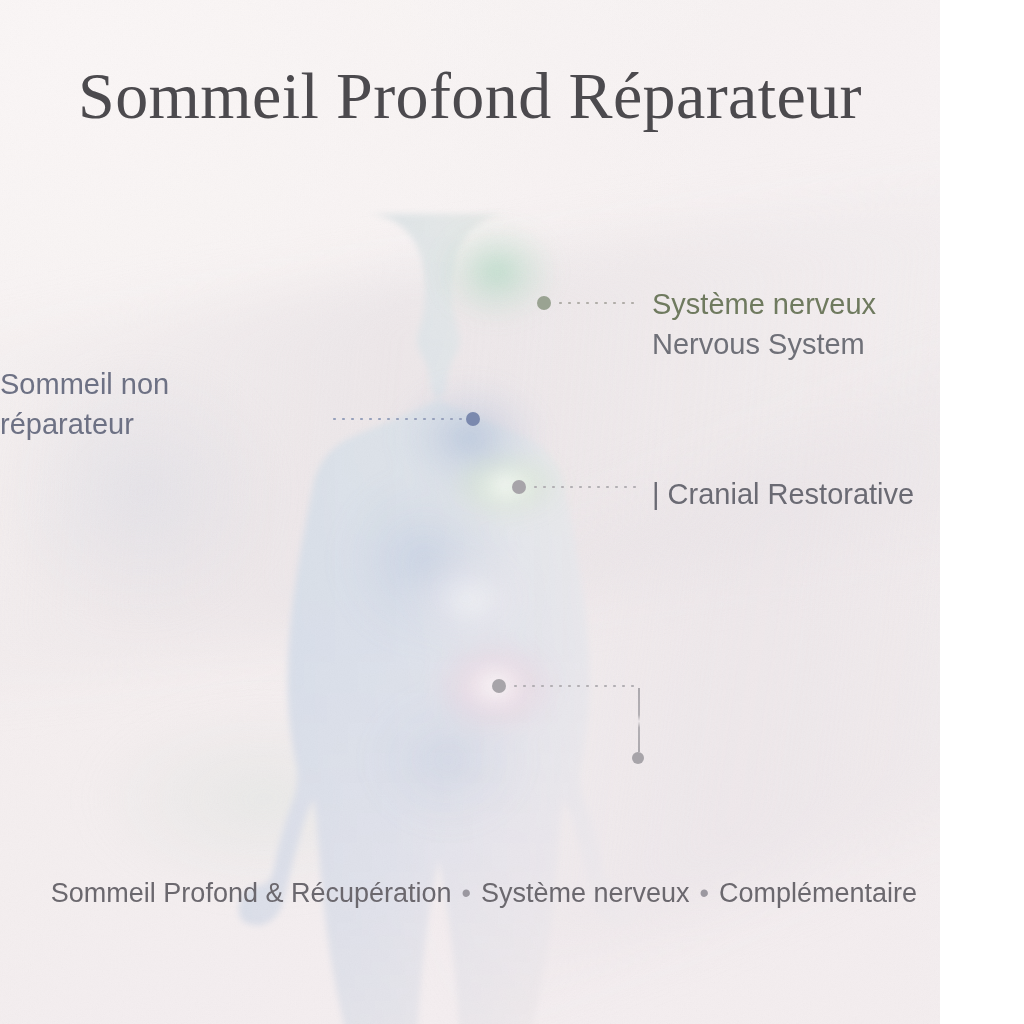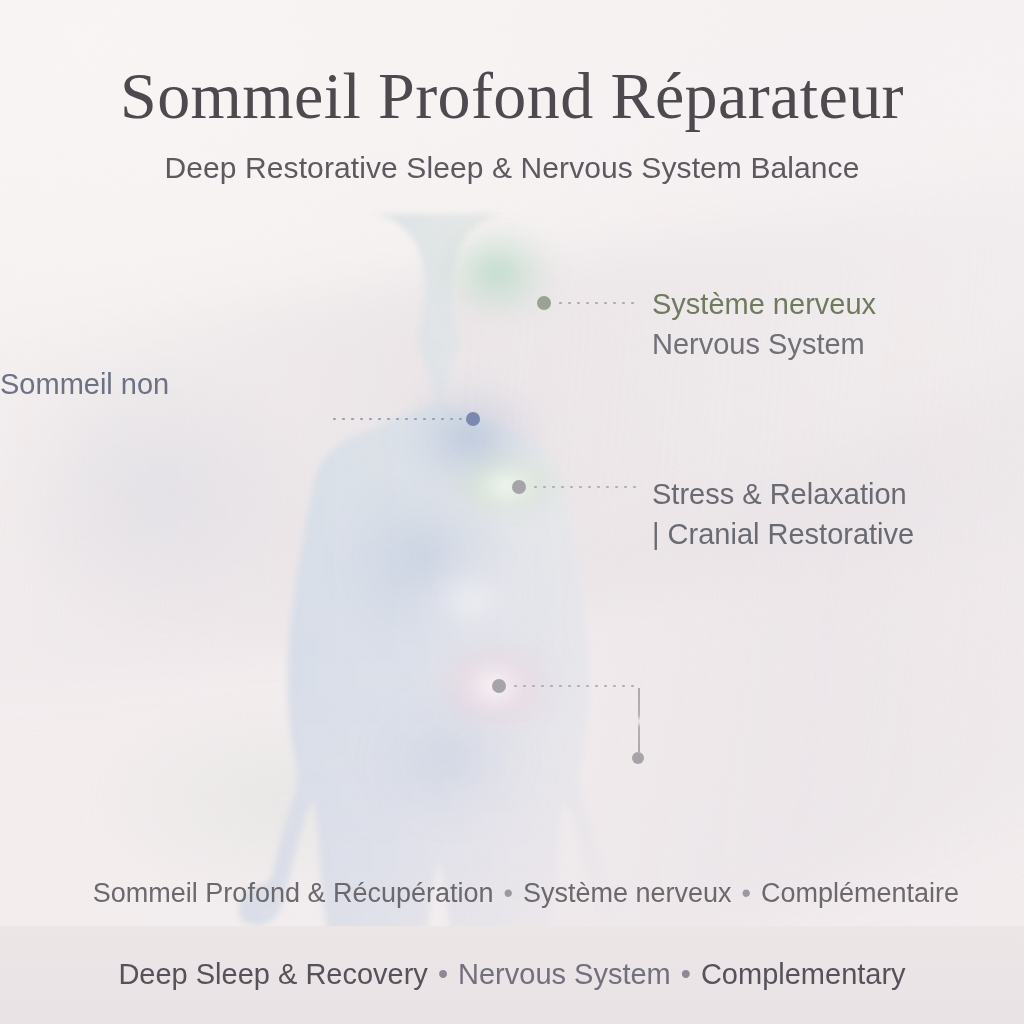--- a/index.html
+++ b/index.html
@@ -2,21 +2,21 @@
 <html><head>
 <meta charset="utf-8">
 <style>
   html, body {
     margin: 0;
     padding: 0;
     background: #ffffff;
   }
   #canvas {
     position: relative;
-    width: 1024px;
+    width: 940px;
     height: 1024px;
     overflow: hidden;
     background: #f6f1f1;
     font-family: "Liberation Sans", sans-serif;
     -webkit-font-smoothing: antialiased;
   }
 
   
   .bg-base {
     position: absolute; inset: 0;
@@ -430,59 +430,53 @@
         <ellipse cx="448" cy="760" rx="86" ry="76" fill="url(#glowShoulder)" opacity="0.40"></ellipse>
       </g>
     </svg>
   </div>
 
   <svg class="grain" width="1024" height="1024">
     <rect width="1024" height="1024" filter="url(#grainFilter)" fill="#8d8a86"></rect>
   </svg>
 
   <div class="title">Sommeil Profond Réparateur</div>
-  <div class="subtitle">Deep Restorative Sleep &amp; Nervous System Balance</div>
 
   <div class="dot" style="left:537px; top:296px; width:14px; height:14px; background:#9aa392;"></div>
   <div class="leader" style="left:556px; top:302px; width:84px;
               background-image: radial-gradient(circle, #b0ada8 1.1px, rgba(0,0,0,0) 1.2px);
               background-size: 9px 2px; background-repeat: repeat-x;"></div>
   <div class="anno" id="anno-nervous">
     <span class="l1">Système nerveux</span>
     <span class="l2">Nervous System</span>
   </div>
 
   <div class="dot" style="left:466px; top:412px; width:14px; height:14px; background:#7b89ae;"></div>
   <div class="leader" style="left:330px; top:418px; width:136px;
               background-image: radial-gradient(circle, #96a0bb 1.1px, rgba(0,0,0,0) 1.2px);
               background-size: 9px 2px; background-repeat: repeat-x;"></div>
   <div class="anno" id="anno-sleep">
     <span class="l1">Sommeil non</span>
+    <span class="l2">réparateur</span>
   </div>
 
   <div class="dot" style="left:512px; top:480px; width:14px; height:14px; background:#a7a4a9;"></div>
   <div class="leader" style="left:531px; top:486px; width:109px;
               background-image: radial-gradient(circle, #b2afb3 1.1px, rgba(0,0,0,0) 1.2px);
               background-size: 9px 2px; background-repeat: repeat-x;"></div>
   <div class="anno" id="anno-stress">
-    <span class="l1">Stress &amp; Relaxation</span>
     <span class="l2">| Cranial Restorative</span>
   </div>
 
   <div class="dot" style="left:492px; top:679px; width:14px; height:14px; background:#a7a4a9;"></div>
   <div class="leader" style="left:511px; top:685px; width:127px;
               background-image: radial-gradient(circle, #b2afb3 1.1px, rgba(0,0,0,0) 1.2px);
               background-size: 9px 2px; background-repeat: repeat-x;"></div>
   <div class="leader-v" style="left:638px; top:688px; height:64px;
               background: linear-gradient(180deg, rgba(168,165,170,0.95) 0%, rgba(168,165,170,0.85) 42%, rgba(168,165,170,0.0) 52%, rgba(168,165,170,0.85) 62%, rgba(168,165,170,0.95) 100%);"></div>
   <div class="dot" style="left:632px; top:752px; width:12px; height:12px; background:#a7a4a9;"></div>
 
   <div class="footer-fr">
     <span>Sommeil Profond &amp; Récupération</span><span class="sep">•</span><span>Système nerveux</span><span class="sep">•</span><span>Complémentaire</span>
   </div>
 
-  <div class="footer-bar">
-    <div class="footer-en">
-      <span>Deep Sleep &amp; Recovery</span><span class="sep">•</span><span class="mid">Nervous System</span><span class="sep">•</span><span>Complementary</span>
-    </div>
-  </div>
 
 </div>
 
 </body></html>

